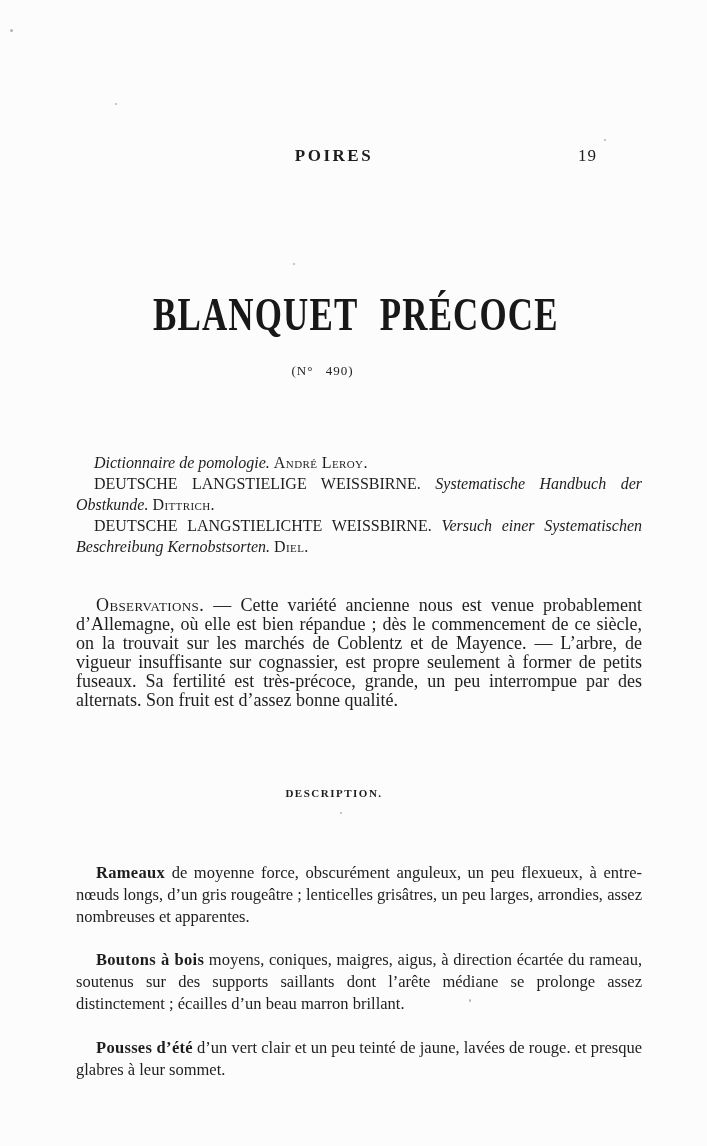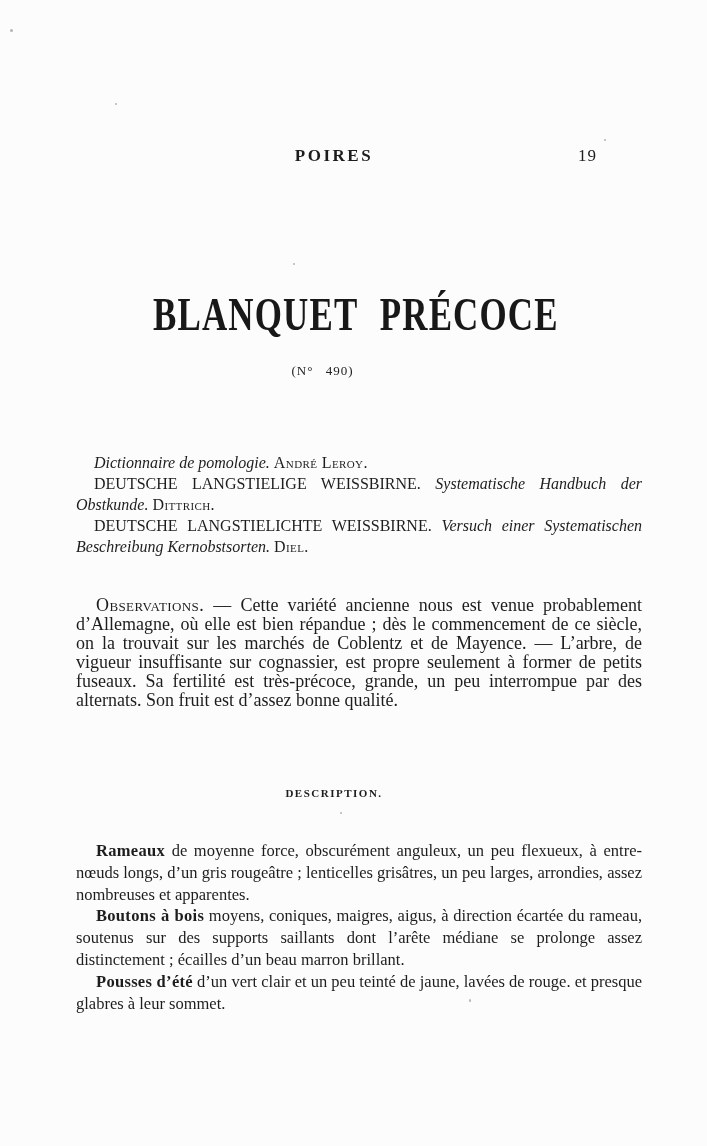--- a/index.html
+++ b/index.html
@@ -66,21 +66,21 @@
 
   
   .description-heading {
     position: absolute; top: 787px; left: 0; width: 668px;
     text-align: center;
     font-size: 11px; font-weight: 600; letter-spacing: 1.5px;
   }
 
   
   .description-body { top: 840px; font-size: 16.5px; line-height: 21.8px; text-align: justify; }
-  .description-body p { text-indent: 20px; }
+  .description-body p { text-indent: 20px; margin-top: 22px; }
 
   .sc { font-variant: small-caps; letter-spacing: 0.4px; }
   .it { font-style: italic; }
   .lead { font-weight: 700; letter-spacing: 0.3px; }
 
   
   .speck {
     position: absolute;
     background: #8d8d8d;
     border-radius: 50%;

